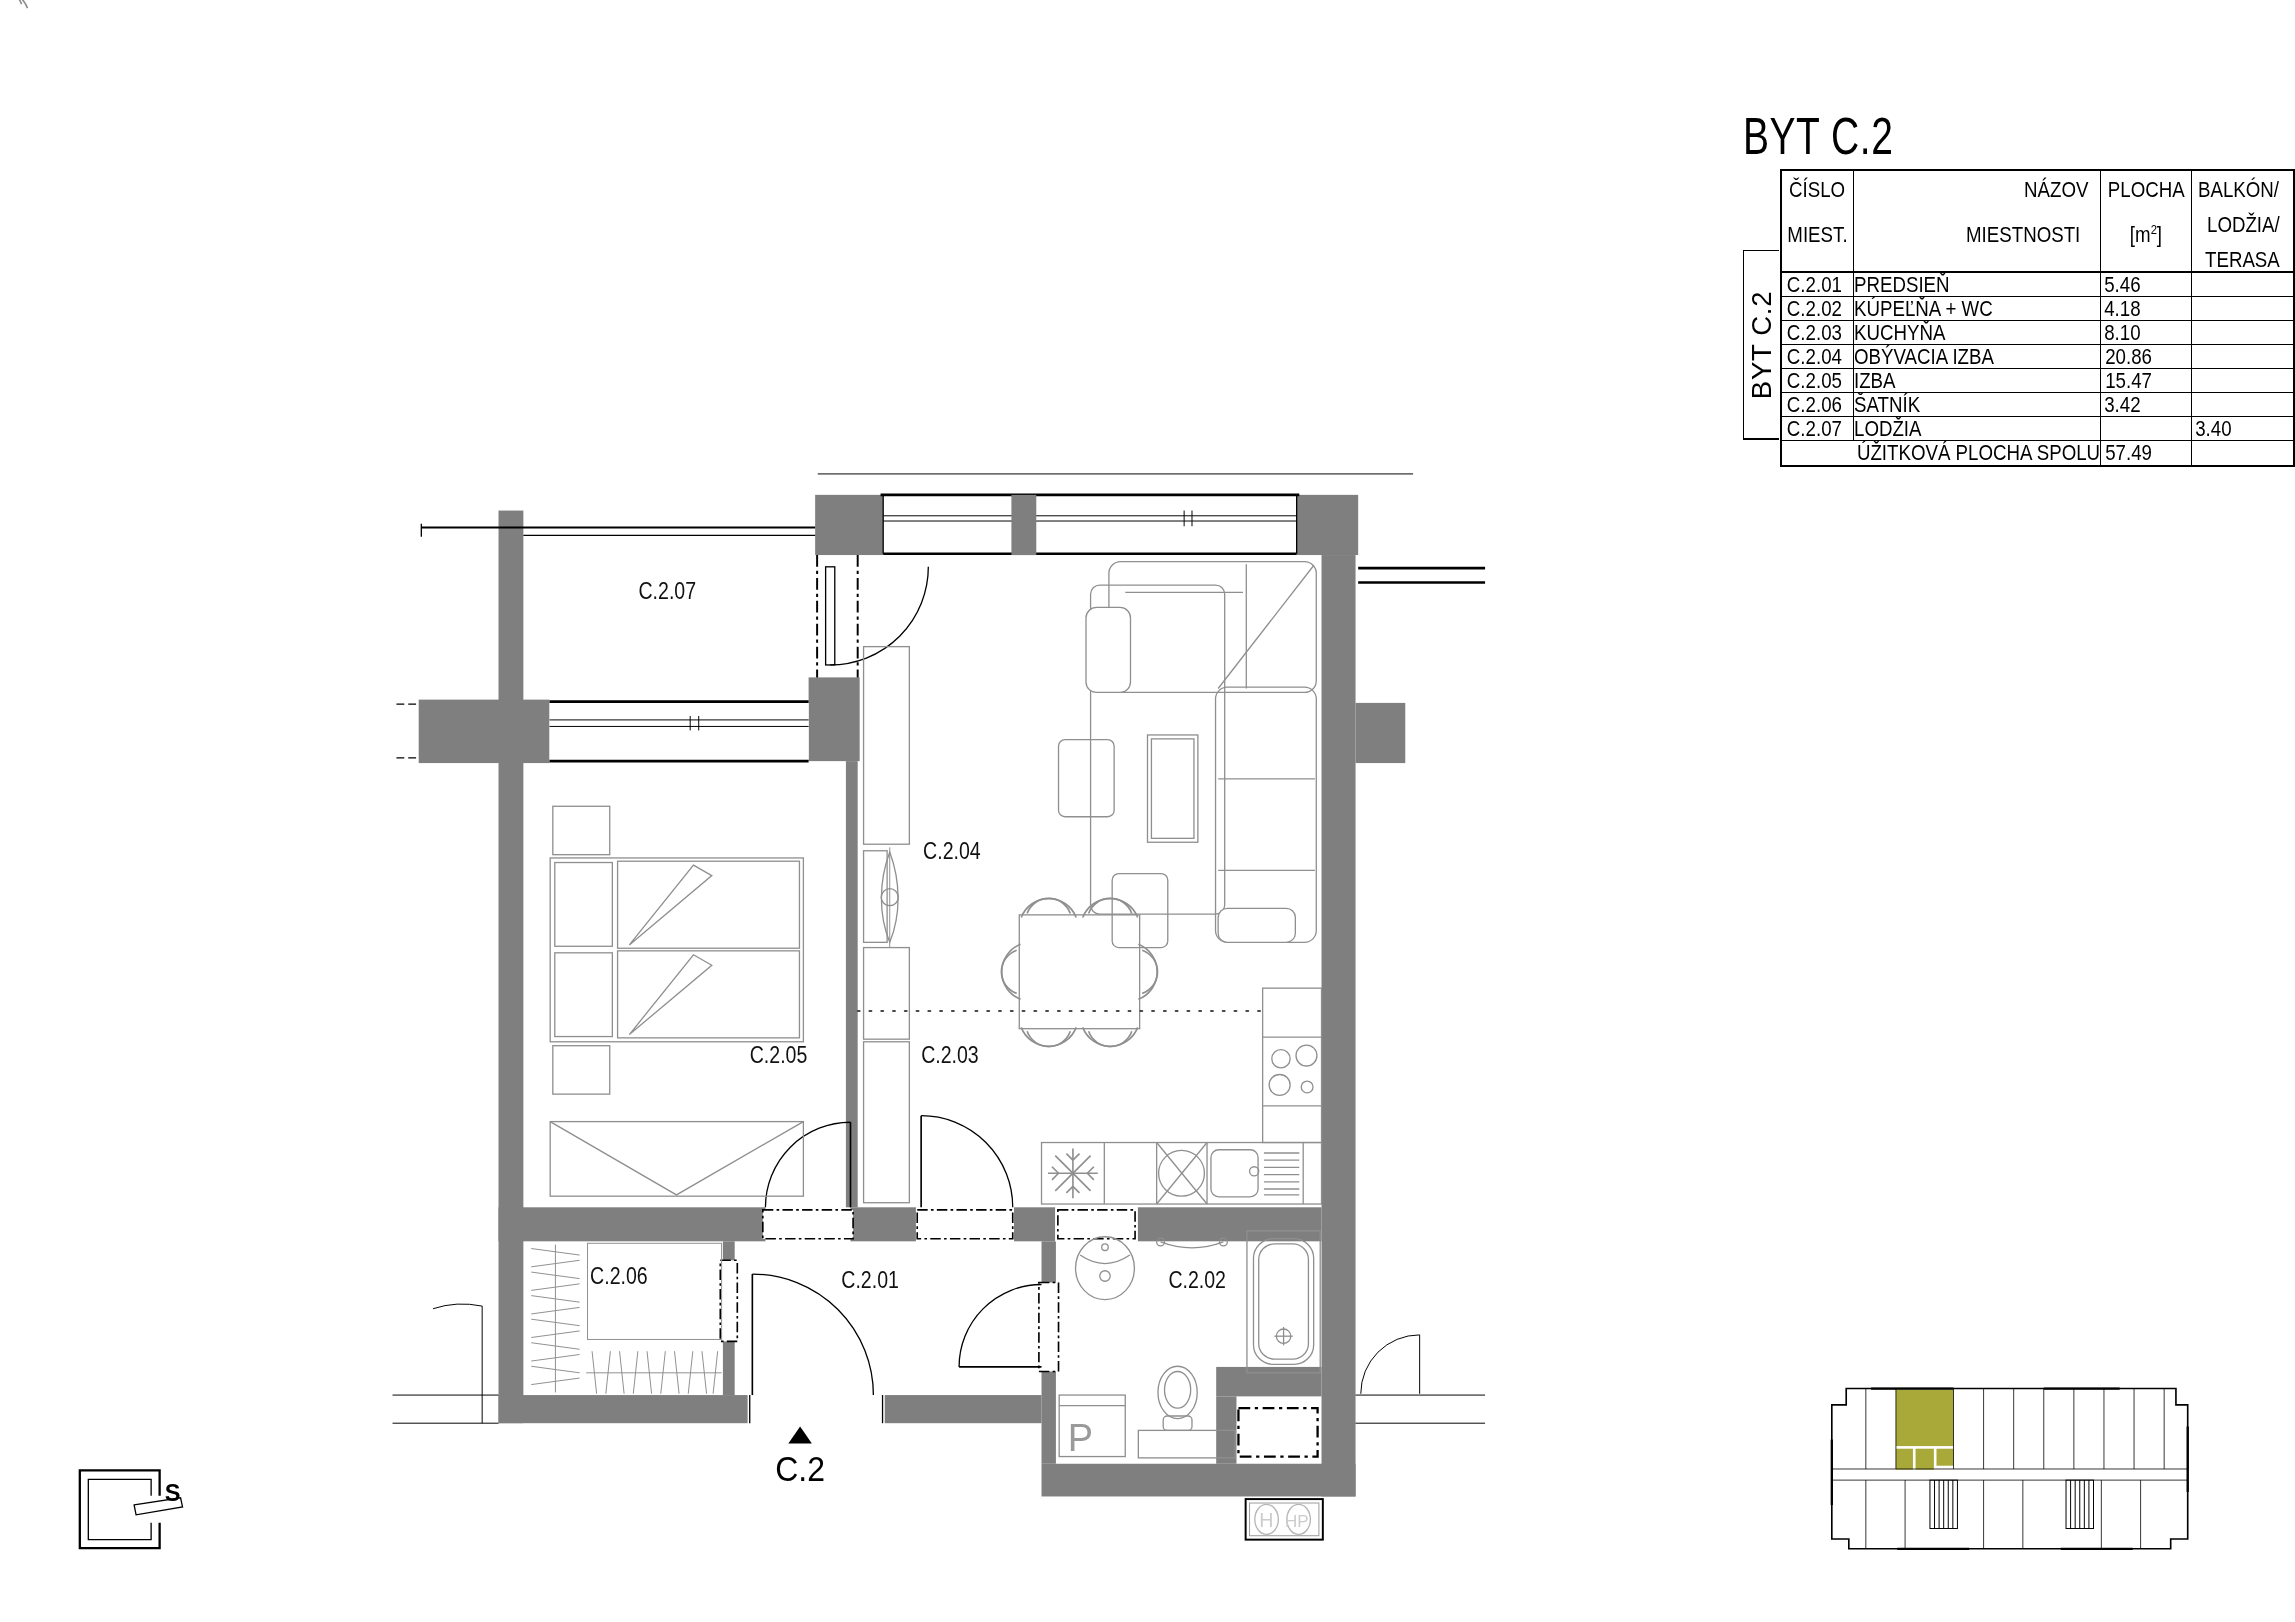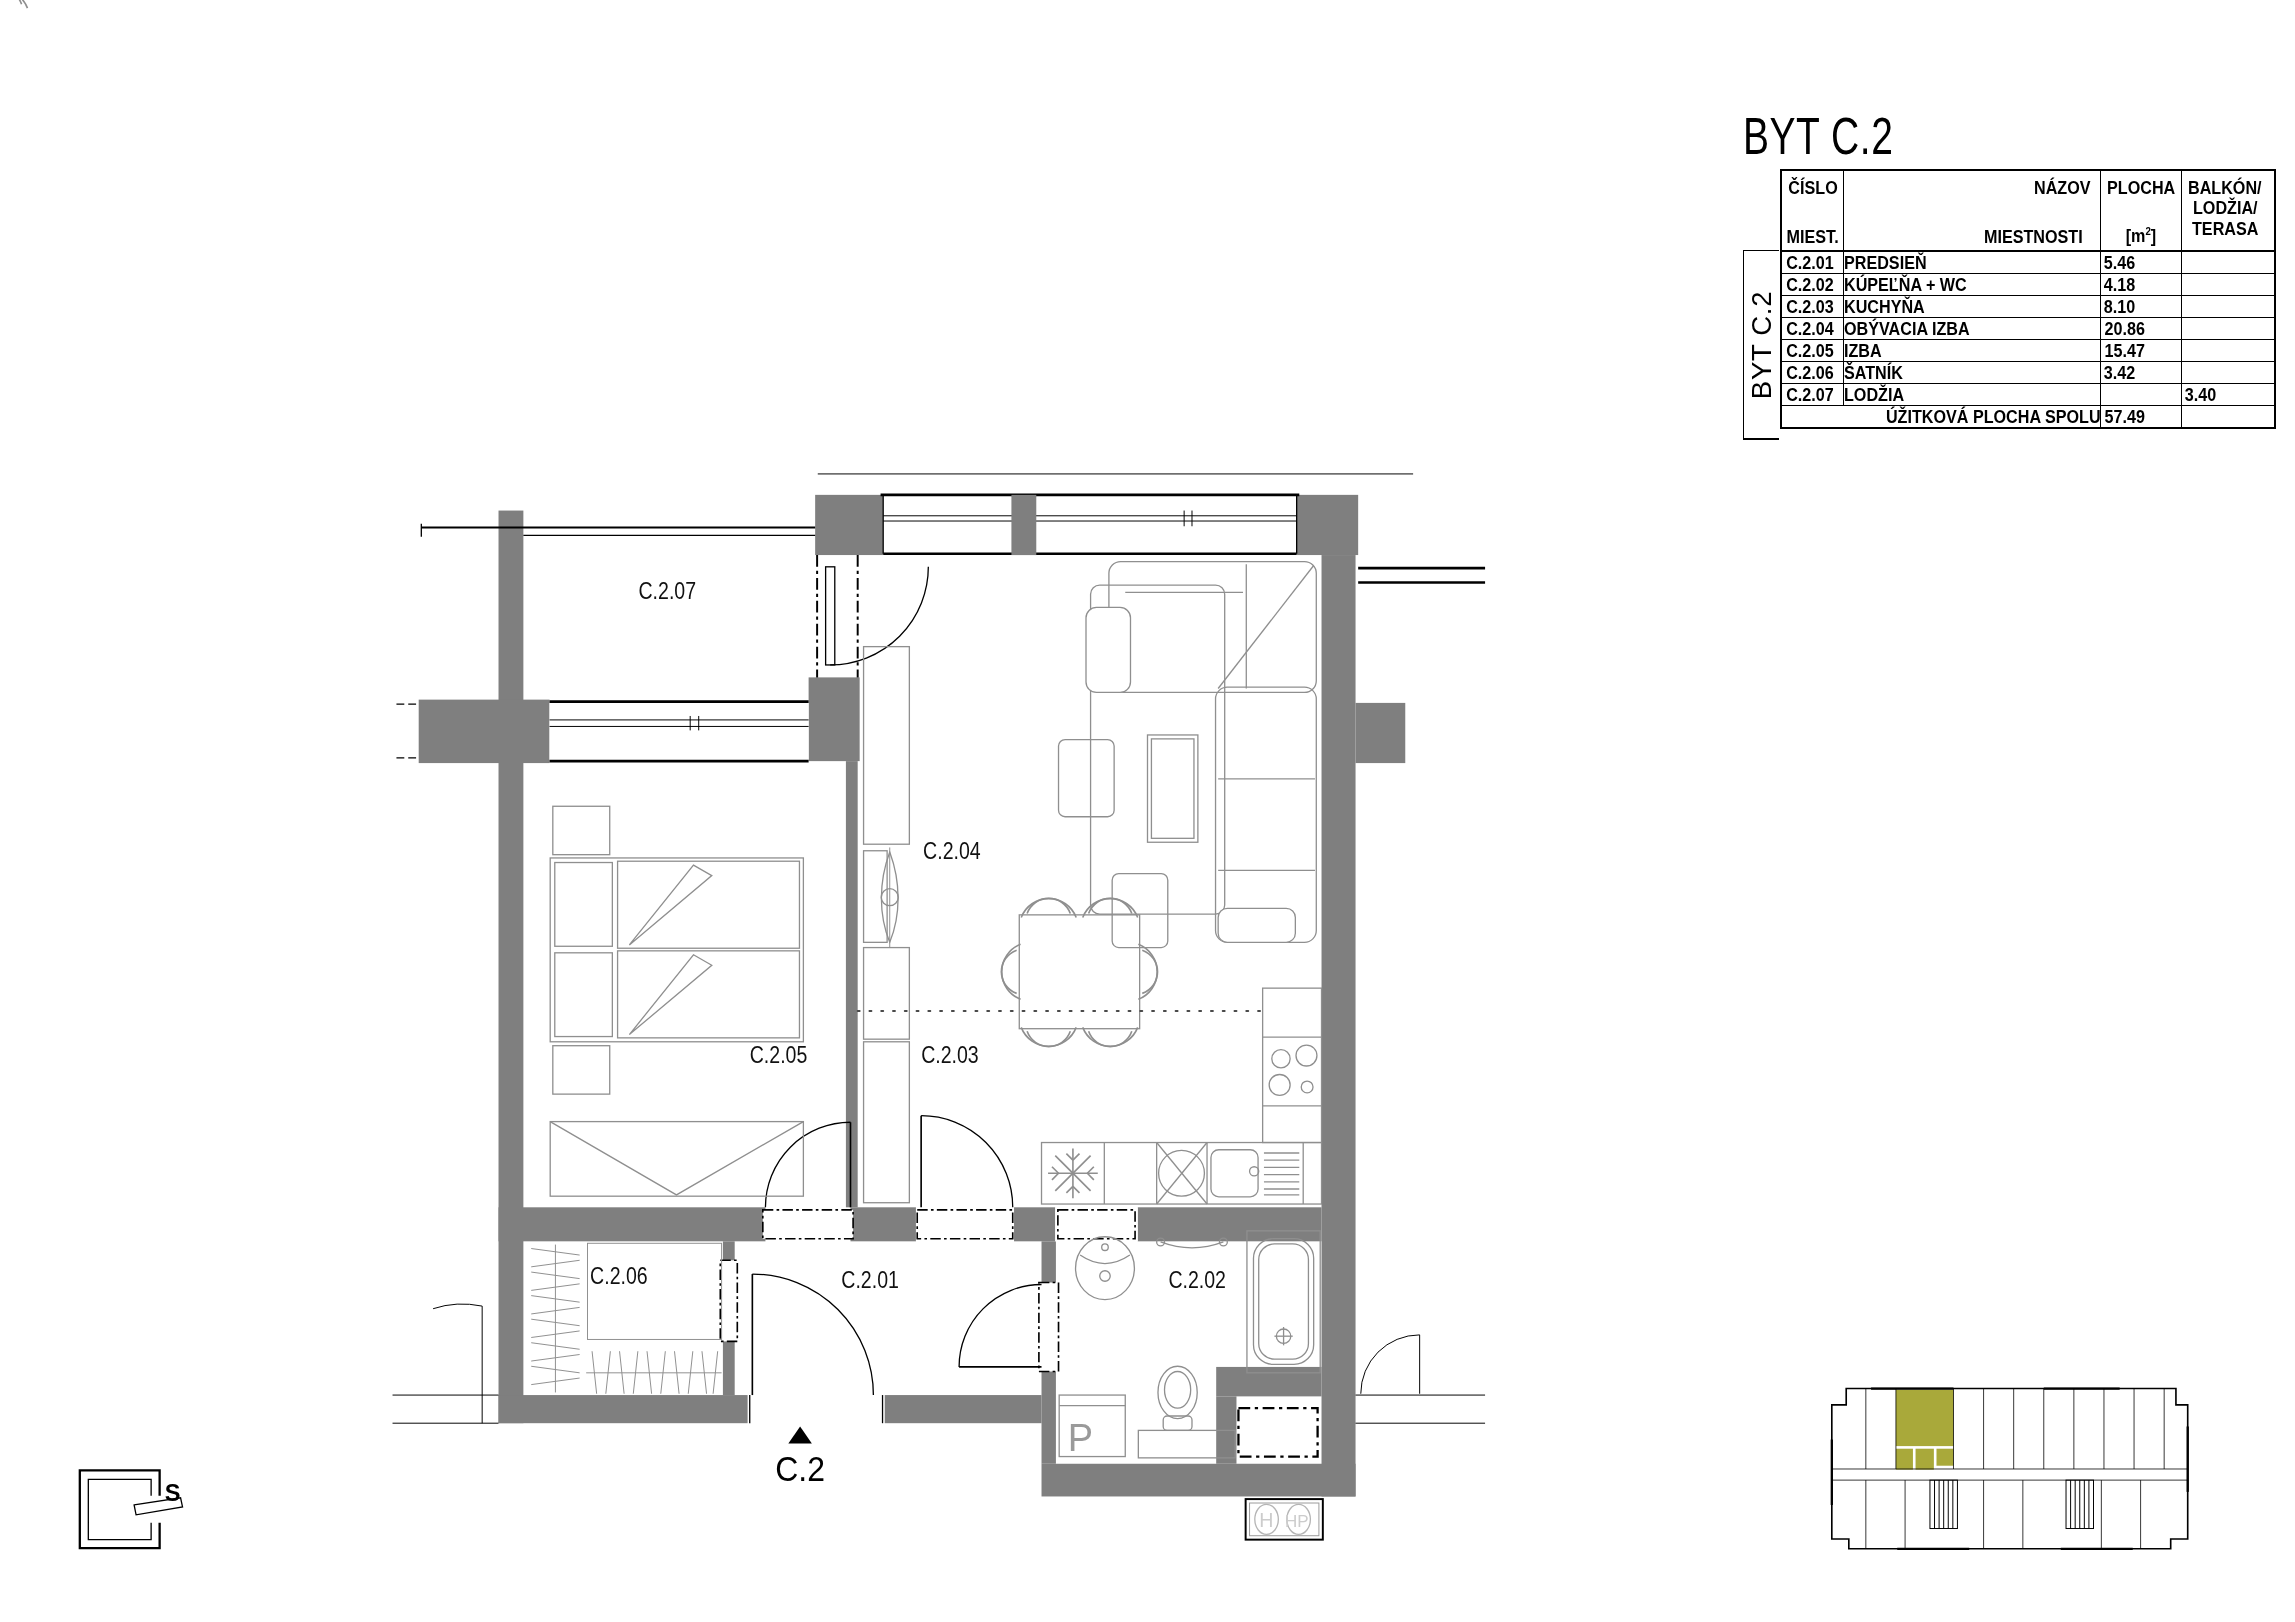--- a/index.html
+++ b/index.html
@@ -14,34 +14,34 @@
   .title{position:absolute;left:1743px;top:110px;font-size:52px;line-height:1;
          transform:scaleX(0.75);transform-origin:0 0;letter-spacing:0.7px;}
 
   .sidebar-box{position:absolute;left:1743px;top:250px;width:35px;height:187px;
                border-left:1.3px solid #000;border-top:1.3px solid #000;border-bottom:2px solid #000;}
   .sidebar-box span{position:absolute;left:50%;top:50%;transform:translate(-50%,-50%) rotate(-90deg);
                font-size:27.5px;white-space:nowrap;letter-spacing:0.7px;}
 
   table.roomtable{position:absolute;left:1780px;top:169px;border-collapse:collapse;
                   table-layout:fixed;border:2px solid #000;}
-  .roomtable th,.roomtable td{border:1.3px solid #000;padding:0;font-weight:bold;
-                  font-size:19px;line-height:1.05;vertical-align:middle;overflow:hidden;}
+  .roomtable th,.roomtable td{border:1.3px solid #000;padding:0;font-weight:normal;
+                  font-size:22px;line-height:1.05;vertical-align:middle;overflow:hidden;}
   .roomtable thead th{border-bottom:2px solid #000;height:79px;vertical-align:top;}
   .roomtable tbody td{height:21px;}
   .col-no{width:46px;text-align:center;}
   .col-name{width:257px;text-align:left;}
   .col-area{width:70px;text-align:center;}
   .col-balc{width:69px;text-align:center;}
   .c-name{padding-left:6.5px;}
   .hstack{display:flex;flex-direction:column;justify-content:space-between;height:69px;padding:6.5px 0 0 0;}
   .h-name .hstack{align-items:flex-end;padding-left:6.5px;}
   .h-no .hstack,.h-area .hstack{align-items:center;}
-  .hstack3{display:flex;flex-direction:column;justify-content:flex-start;align-items:center;
-           padding:6.5px 0 0 5.2px;gap:1px;}
+  .hstack3{display:flex;flex-direction:column;justify-content:flex-start;align-items:flex-end;
+           padding:6.5px 0 0 5.2px;gap:12px;}
   .frow td{height:32px;}
   .c-flabel{text-align:right;padding-right:9.2px;font-size:18.3px;margin-top:8px;}
   .c-total{text-align:left;font-size:26px;}
   sup{font-size:60%;vertical-align:super;}
 
   .notes{position:absolute;left:1803px;top:449px;width:406px;}
   .notes-heading{font-size:20px;transform:scaleX(0.8);transform-origin:0 0;margin-bottom:21px;}
   .note-line{font-size:13.7px;line-height:23.6px;transform:scaleX(0.72);transform-origin:0 0;white-space:nowrap;}
   .note-indent{padding-left:10.5px;}
 </style>

